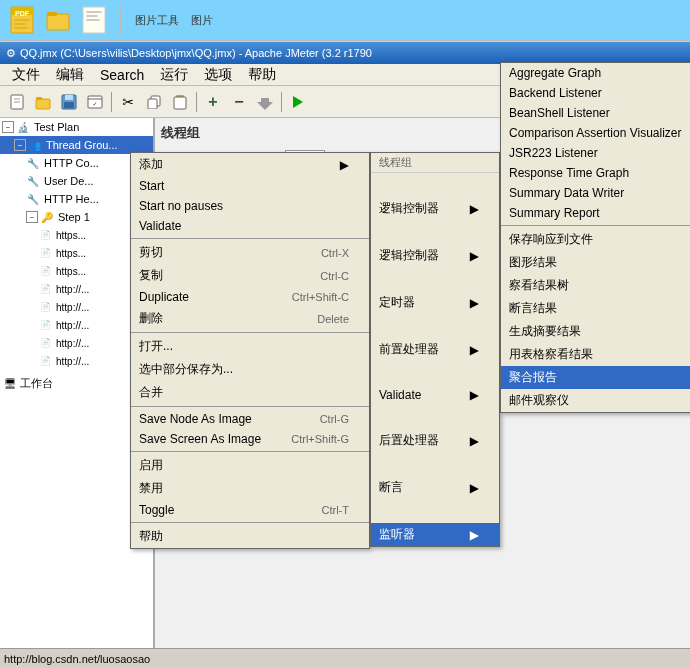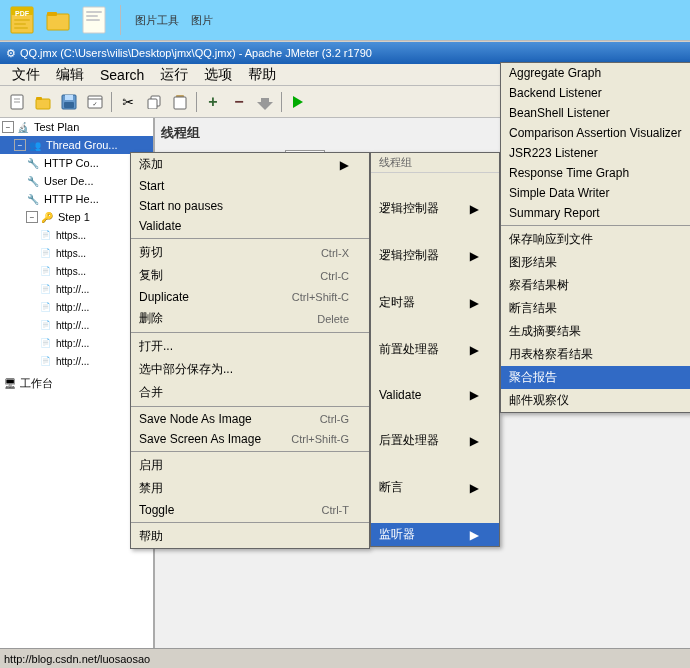--- a/index.html
+++ b/index.html
@@ -684,21 +684,21 @@
   <div class="sub2-item">
     <span>Comparison Assertion Visualizer</span>
   </div>
   <div class="sub2-item">
     <span>JSR223 Listener</span>
   </div>
   <div class="sub2-item">
     <span>Response Time Graph</span>
   </div>
   <div class="sub2-item">
-    <span>Simple Data Writer</span>
+    <span>Summary Data Writer</span>
   </div>
   <div class="sub2-item">
     <span>Summary Report</span>
   </div>
   <div style="height:1px; background:#999; margin:2px 0;"></div>
 
   <div class="sub2-item">
     <span>保存响应到文件</span>
   </div>
   <div class="sub2-item">

